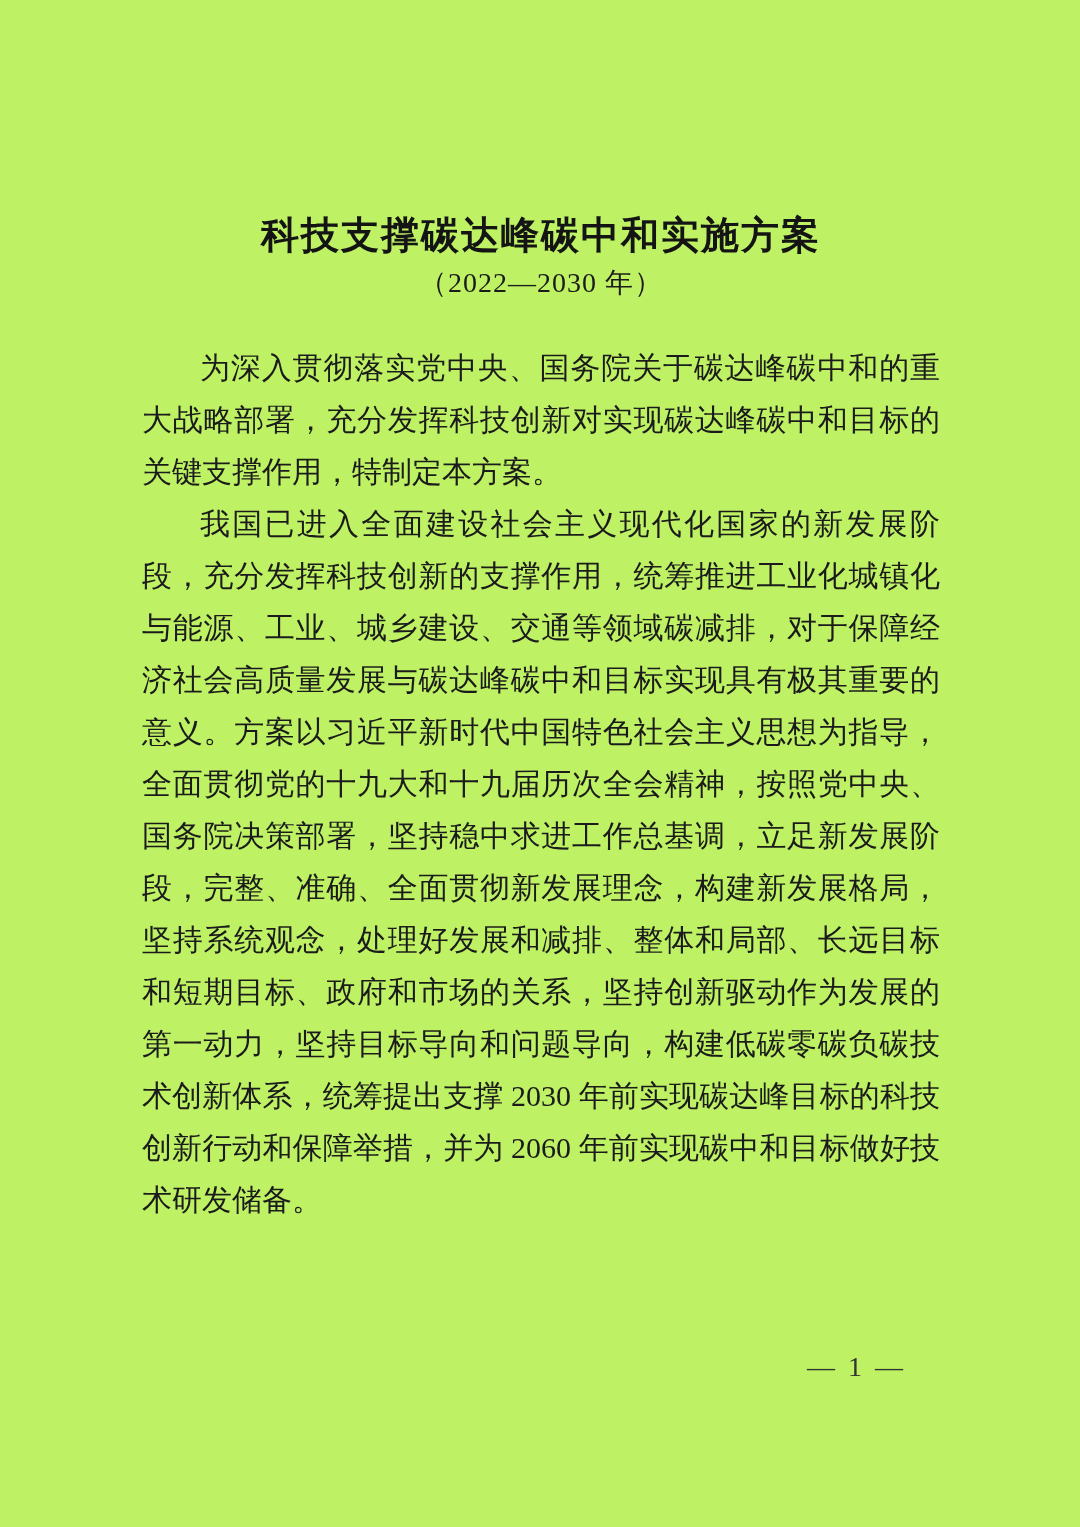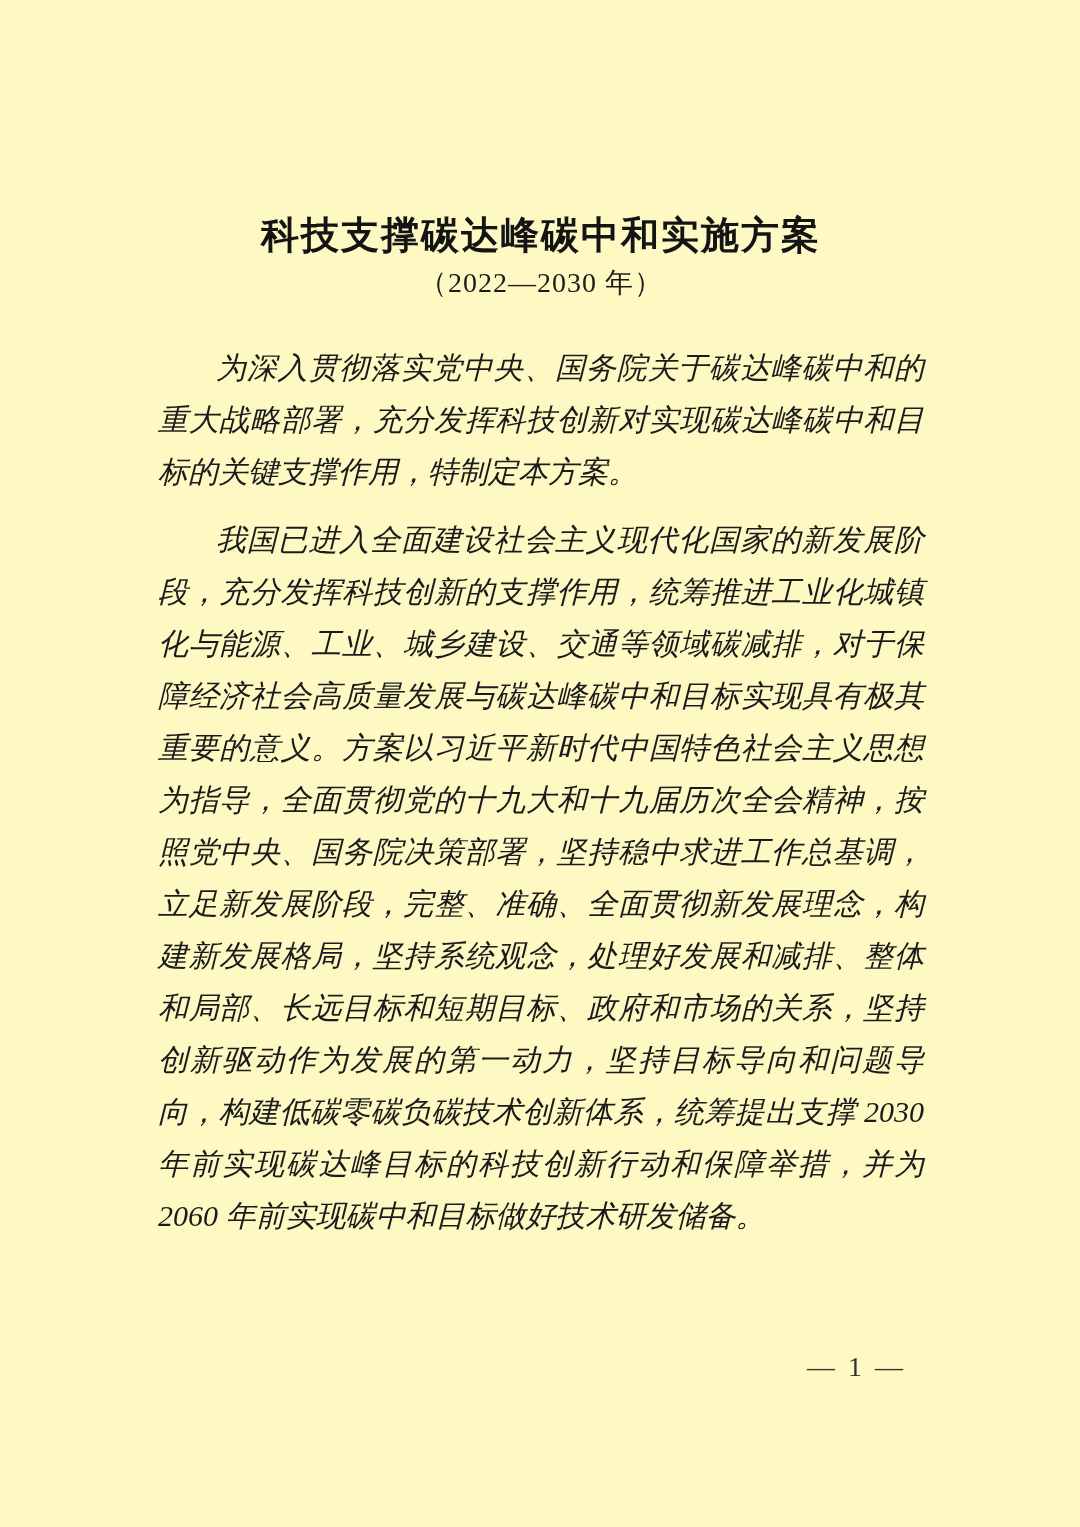--- a/index.html
+++ b/index.html
@@ -8,21 +8,21 @@
     height: 1527px;
     background: #ffffff;
     position: relative;
     overflow: hidden;
     font-family: "Liberation Serif", "DejaVu Serif", serif;
     color: #1b1b1b;
   }
   .page {
     position: absolute;
     inset: 0;
-    background: #fef9c3;
+    background: #bef264;
   }
   .content {
     padding: 0 140px 0 142px;
   }
   .doc-title {
     margin: 0;
     padding-top: 212px;
     text-align: center;
     font-size: 38px;
     line-height: 46px;
@@ -40,23 +40,22 @@
   }
   .doc-body {
     margin-top: 42px;
     font-size: 30px;
     line-height: 52px;
     text-align: justify;
     text-justify: inter-ideograph;
     color: #1b1b1b;
   }
   .doc-body p {
-    margin: 16px;
+    margin: 0;
     text-indent: 58px;
-    font-style: italic;
   }
   .page-number {
     position: absolute;
     top: 1350px;
     right: 174px;
     font-size: 28px;
     line-height: 34px;
     letter-spacing: 3px;
     color: #333333;
     white-space: nowrap;

